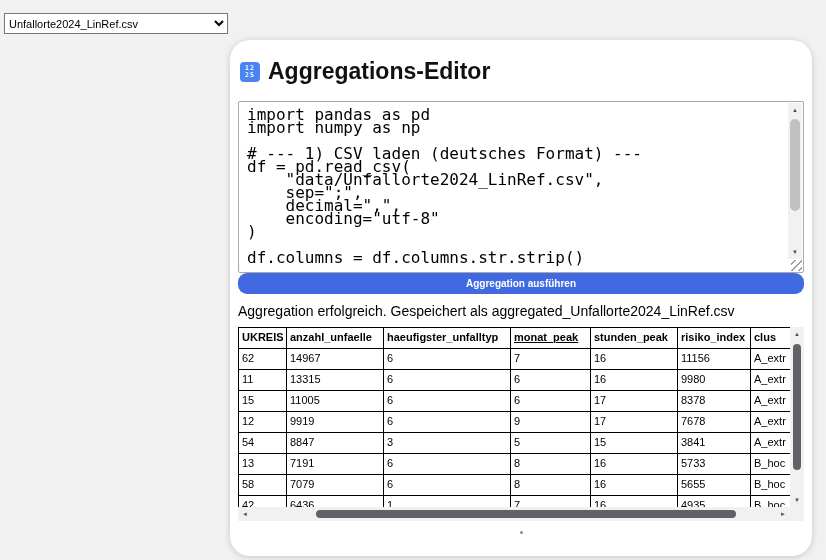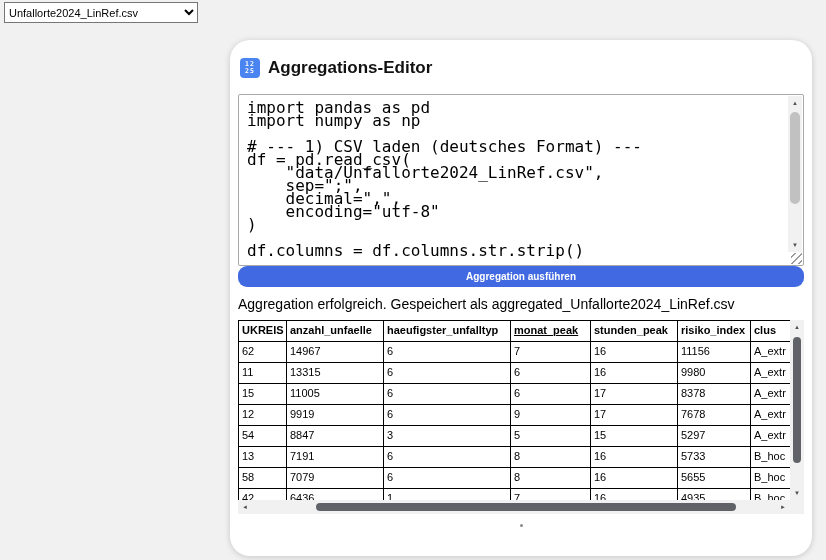--- a/index.html
+++ b/index.html
@@ -5,41 +5,41 @@
   * { box-sizing: border-box; }
   html,body { margin:0; padding:0; }
   body {
     width:826px; height:560px; position:relative; overflow:hidden;
     background:#f1f1f2;
     font-family:"Liberation Sans", sans-serif;
   }
 
   
   .file-select {
-    position:absolute; left:4px; top:2px; width:194px; height:21px;
+    position:absolute; left:4px; top:13px; width:224px; height:21px;
     font-size:11px; font-family:"Liberation Sans", sans-serif;
     background:#fff; border:1px solid #767676;
   }
 
   
   .card {
     position:absolute; left:230px; top:40px; width:582px; height:516px;
     background:#ffffff; border-radius:20px;
     box-shadow:0 1px 6px rgba(0,0,0,0.18);
     padding:18px 8px 6px 8px;
   }
 
   .title-row { display:flex; align-items:center; gap:8px; margin:0 2px 16px 2px; }
   .num-icon {
     width:20px; height:20px; border-radius:4px; background:#4a84f0;
     color:#fff; display:flex; flex-direction:column; align-items:center; justify-content:center;
     font-family:"DejaVu Sans Mono", monospace; font-size:6.5px; line-height:7px; font-weight:bold;
     letter-spacing:1px; flex:0 0 auto;
   }
-  .page-title { font-size:17px; font-weight:bold; color:#111; }
+  .page-title { font-size:23px; font-weight:bold; color:#111; }
 
   
   .codebox {
     position:relative; height:172px; border:1px solid #a9a9a9; border-radius:2px;
     background:#fff; overflow:hidden;
   }
   .code {
     margin:0; padding:6px 8px; color:#000;
     font-family:"DejaVu Sans Mono", monospace; font-size:16px; line-height:13px;
     white-space:pre;
@@ -204,21 +204,21 @@
               <td>17</td>
               <td>7678</td>
               <td>A_extr</td>
             </tr>
             <tr>
               <td>54</td>
               <td>8847</td>
               <td>3</td>
               <td>5</td>
               <td>15</td>
-              <td>5297</td>
+              <td>3841</td>
               <td>A_extr</td>
             </tr>
             <tr>
               <td>13</td>
               <td>7191</td>
               <td>6</td>
               <td>8</td>
               <td>16</td>
               <td>5733</td>
               <td>B_hoc</td>

